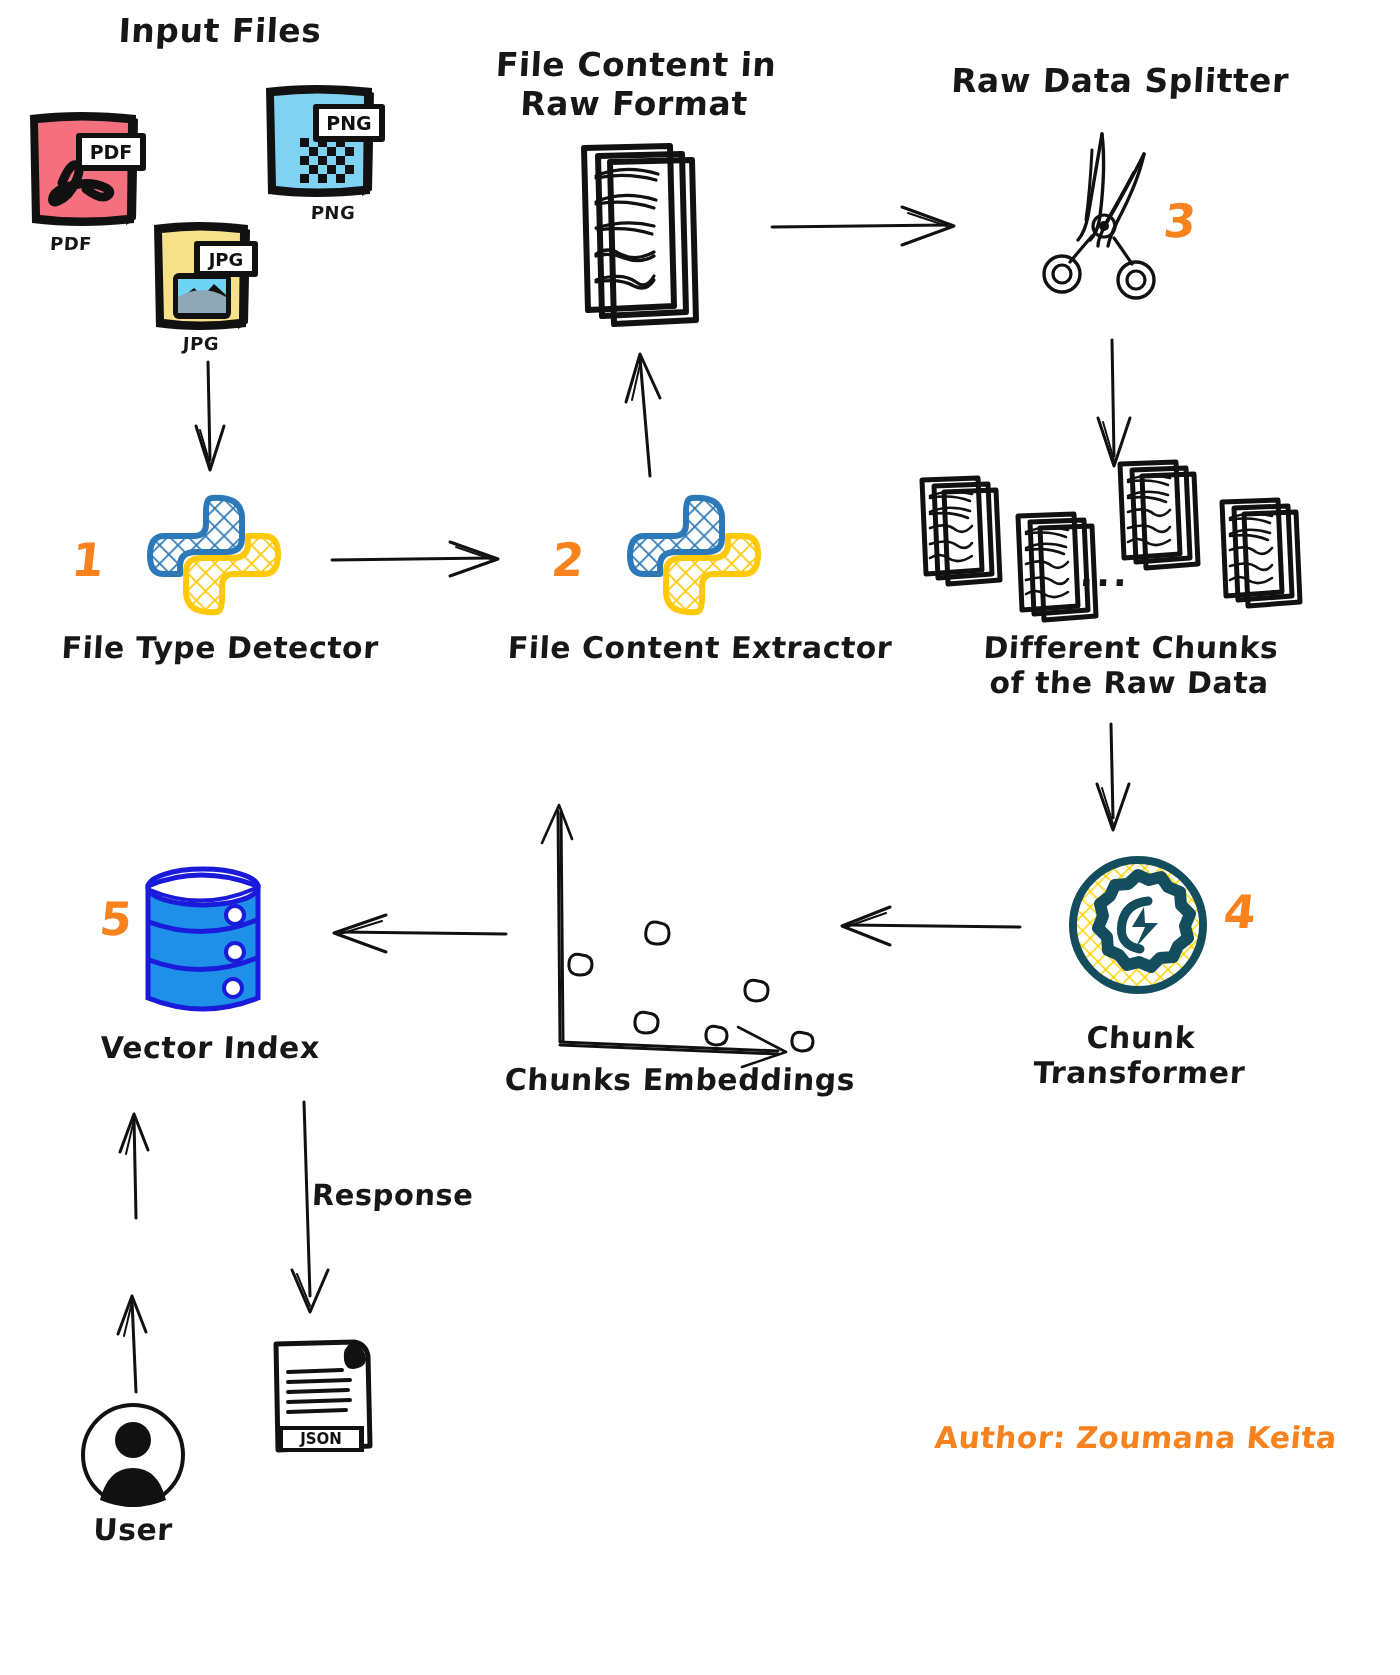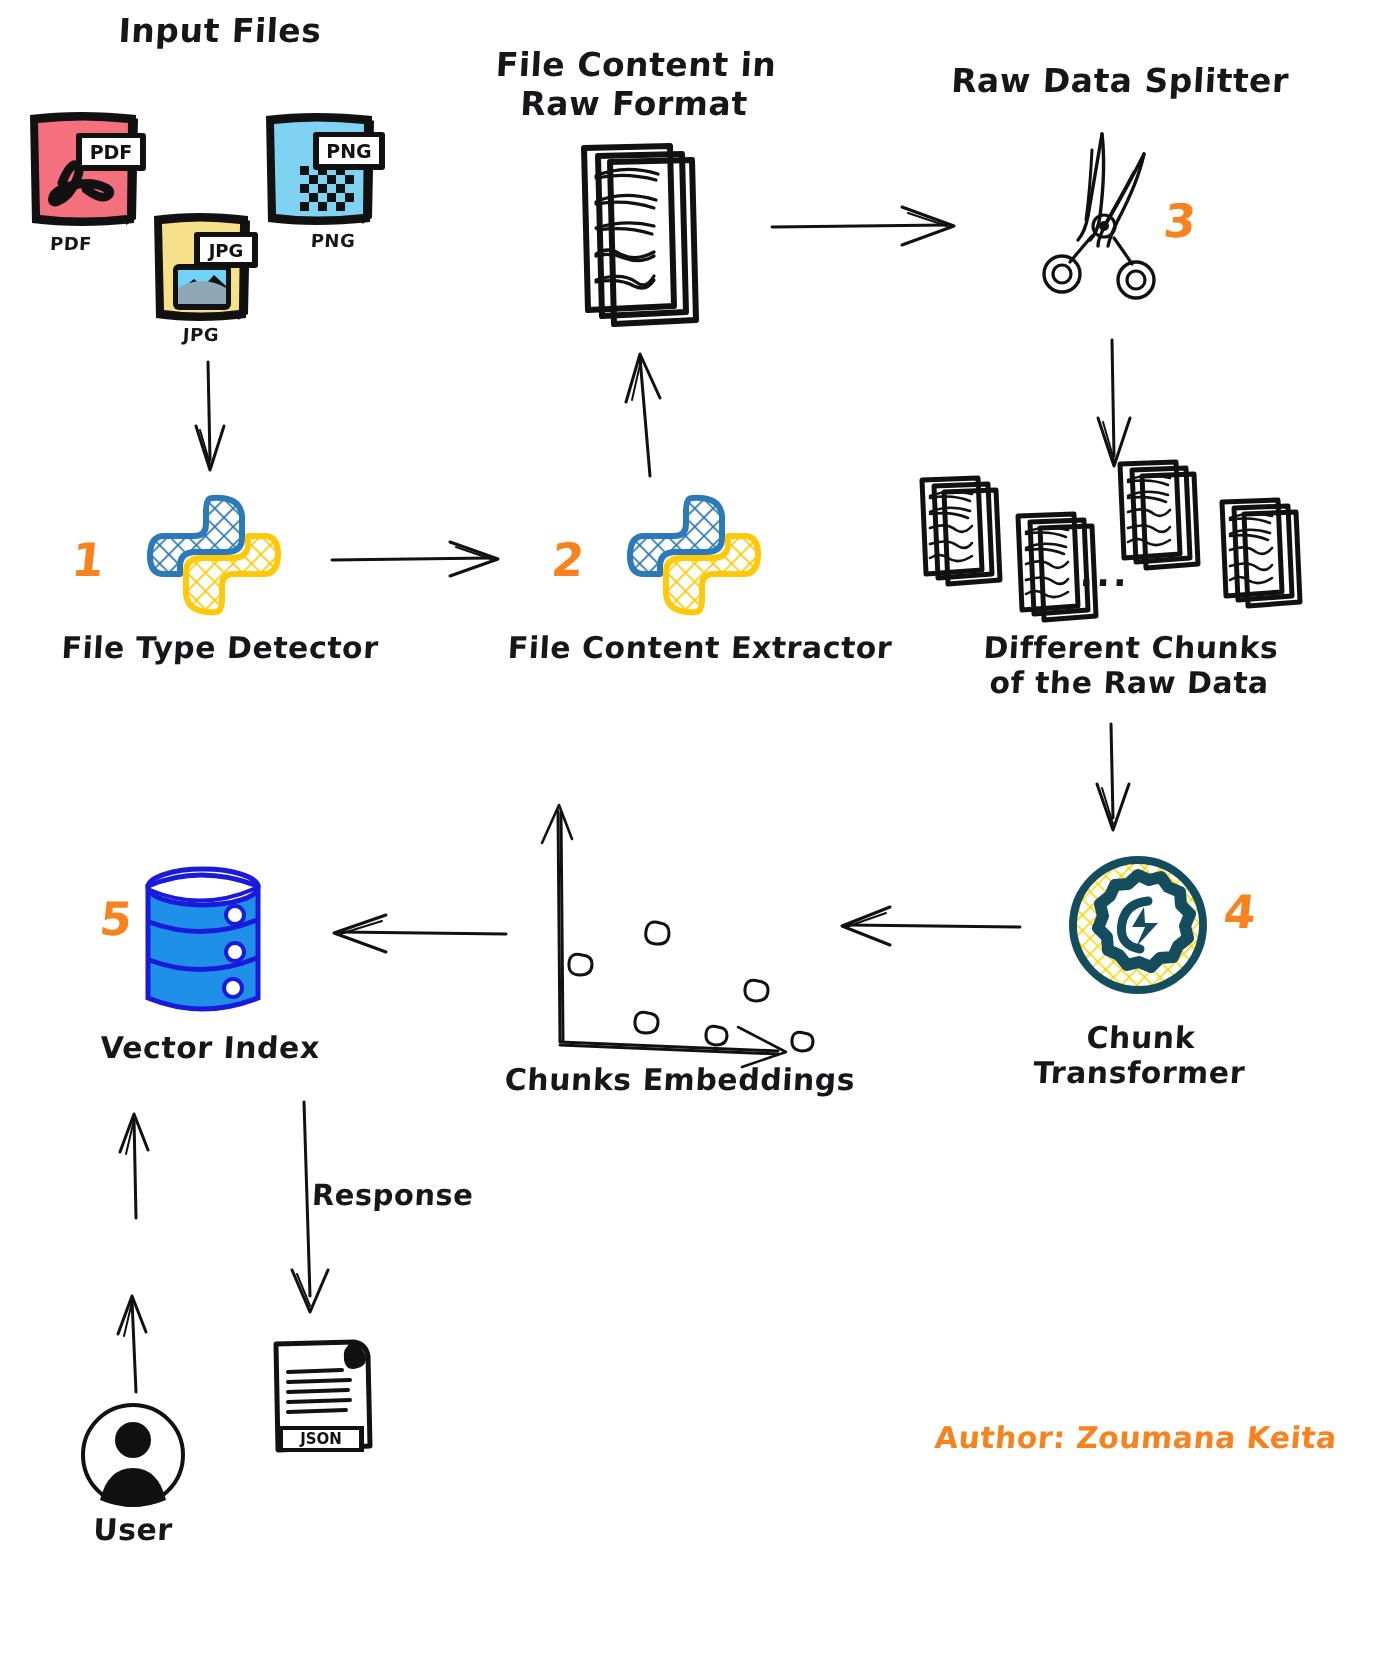--- a/index.html
+++ b/index.html
@@ -47,21 +47,21 @@
 
       <path d="M42 82 Q50 62 56 64 Q62 66 56 80 Q50 95 38 100 Q31 103 33 96 Q36 88 54 84 Q72 80 86 87 Q93 91 87 95 Q80 99 66 88" fill="none" stroke="#111" stroke-width="9" stroke-linecap="round" stroke-linejoin="round"></path>
 
       <rect x="56" y="32" width="70" height="38" rx="3" fill="#111"></rect>
       <rect x="62" y="37" width="58" height="27" fill="#fff"></rect>
       <text x="91" y="58" text-anchor="middle" font-family="DejaVu Sans, sans-serif" font-size="19" font-weight="700" fill="#111">PDF</text>
     </svg>
     <div class="lbl small-cap" style="left:6px;top:132px;width:90px;font-size:18px;">PDF</div>
   </div>
 
-  <div class="node" style="left:258px;top:104px;">
+  <div class="node" style="left:258px;top:76px;">
     <svg width="130" height="140" viewBox="0 0 130 140">
       <path d="M104 12 L116 17 L114 114 L104 120 Z" fill="#111"></path>
       <path d="M8 12 Q56 6 114 12 L112 118 Q56 124 10 118 Z" fill="#111"></path>
       <path d="M16 20 Q58 15 106 20 L105 110 Q58 115 18 110 Z" fill="#7FD2F2"></path>
       <g fill="#111">
         <rect x="42" y="62" width="9" height="9"></rect>
           <rect x="60" y="62" width="9" height="9"></rect>
           <rect x="78" y="62" width="9" height="9"></rect>
         <rect x="51" y="71" width="9" height="9"></rect>
           <rect x="69" y="71" width="9" height="9"></rect>
@@ -76,21 +76,21 @@
           <rect x="60" y="98" width="9" height="9"></rect>
           <rect x="78" y="98" width="9" height="9"></rect>
       </g>
       <rect x="55" y="28" width="72" height="38" rx="3" fill="#111"></rect>
       <rect x="61" y="33" width="60" height="27" fill="#fff"></rect>
       <text x="91" y="54" text-anchor="middle" font-family="DejaVu Sans, sans-serif" font-size="19" font-weight="700" fill="#111">PNG</text>
     </svg>
     <div class="lbl small-cap" style="left:30px;top:126px;width:90px;font-size:18px;">PNG</div>
   </div>
 
-  <div class="node" style="left:146px;top:206px;">
+  <div class="node" style="left:146px;top:215px;">
     <svg width="130" height="140" viewBox="0 0 130 140">
       <path d="M92 10 L104 15 L102 108 L92 114" fill="#111"></path>
       <path d="M8 10 Q52 4 102 10 L100 112 Q52 118 10 112 Z" fill="#111"></path>
       <path d="M16 18 Q54 13 94 18 L93 104 Q54 109 18 104 Z" fill="#F7E08A"></path>
       <rect x="27" y="58" width="58" height="46" rx="6" fill="#111"></rect>
       <path d="M32 64 h48 v16 l-12 -11 l-11 12 l-9 -8 l-16 13 z" fill="#6FD3F5"></path>
       <path d="M32 82 q24 -14 48 0 v16 h-48 z" fill="#8FA8B8"></path>
       <rect x="48" y="26" width="64" height="36" rx="3" fill="#111"></rect>
       <rect x="54" y="31" width="52" height="25" fill="#fff"></rect>
       <text x="80" y="51" text-anchor="middle" font-family="DejaVu Sans, sans-serif" font-size="18" font-weight="700" fill="#111">JPG</text>

